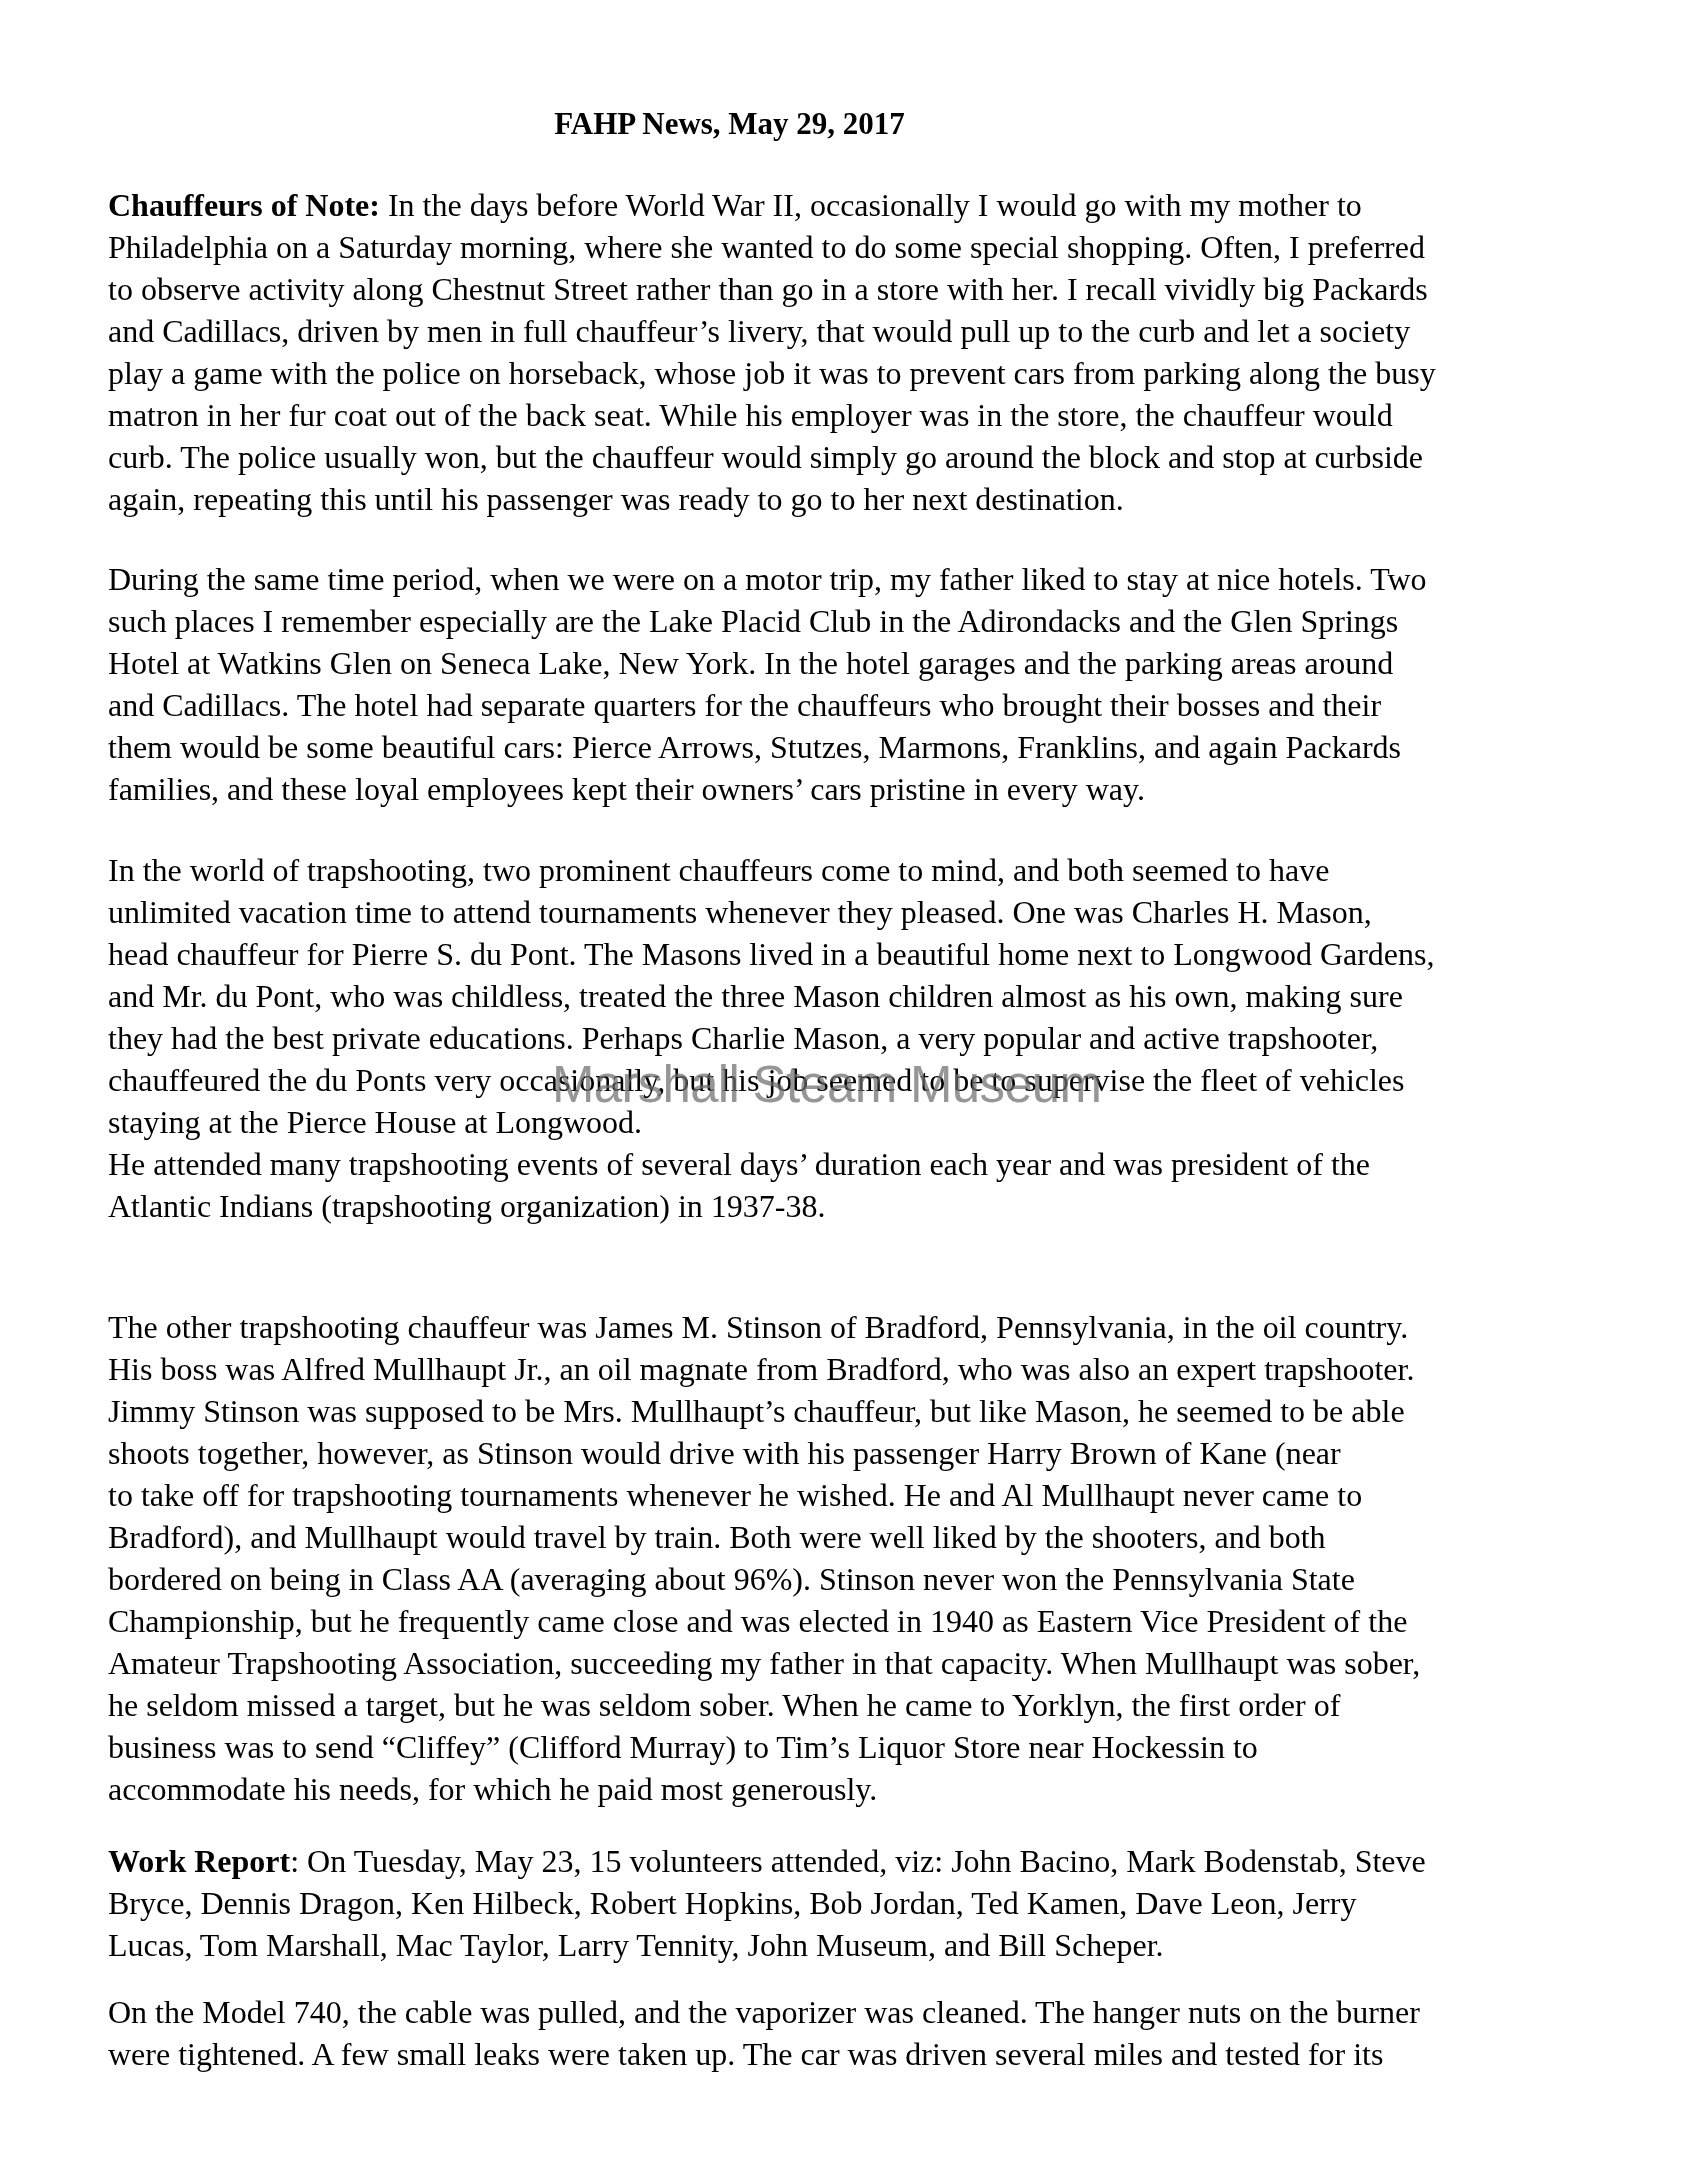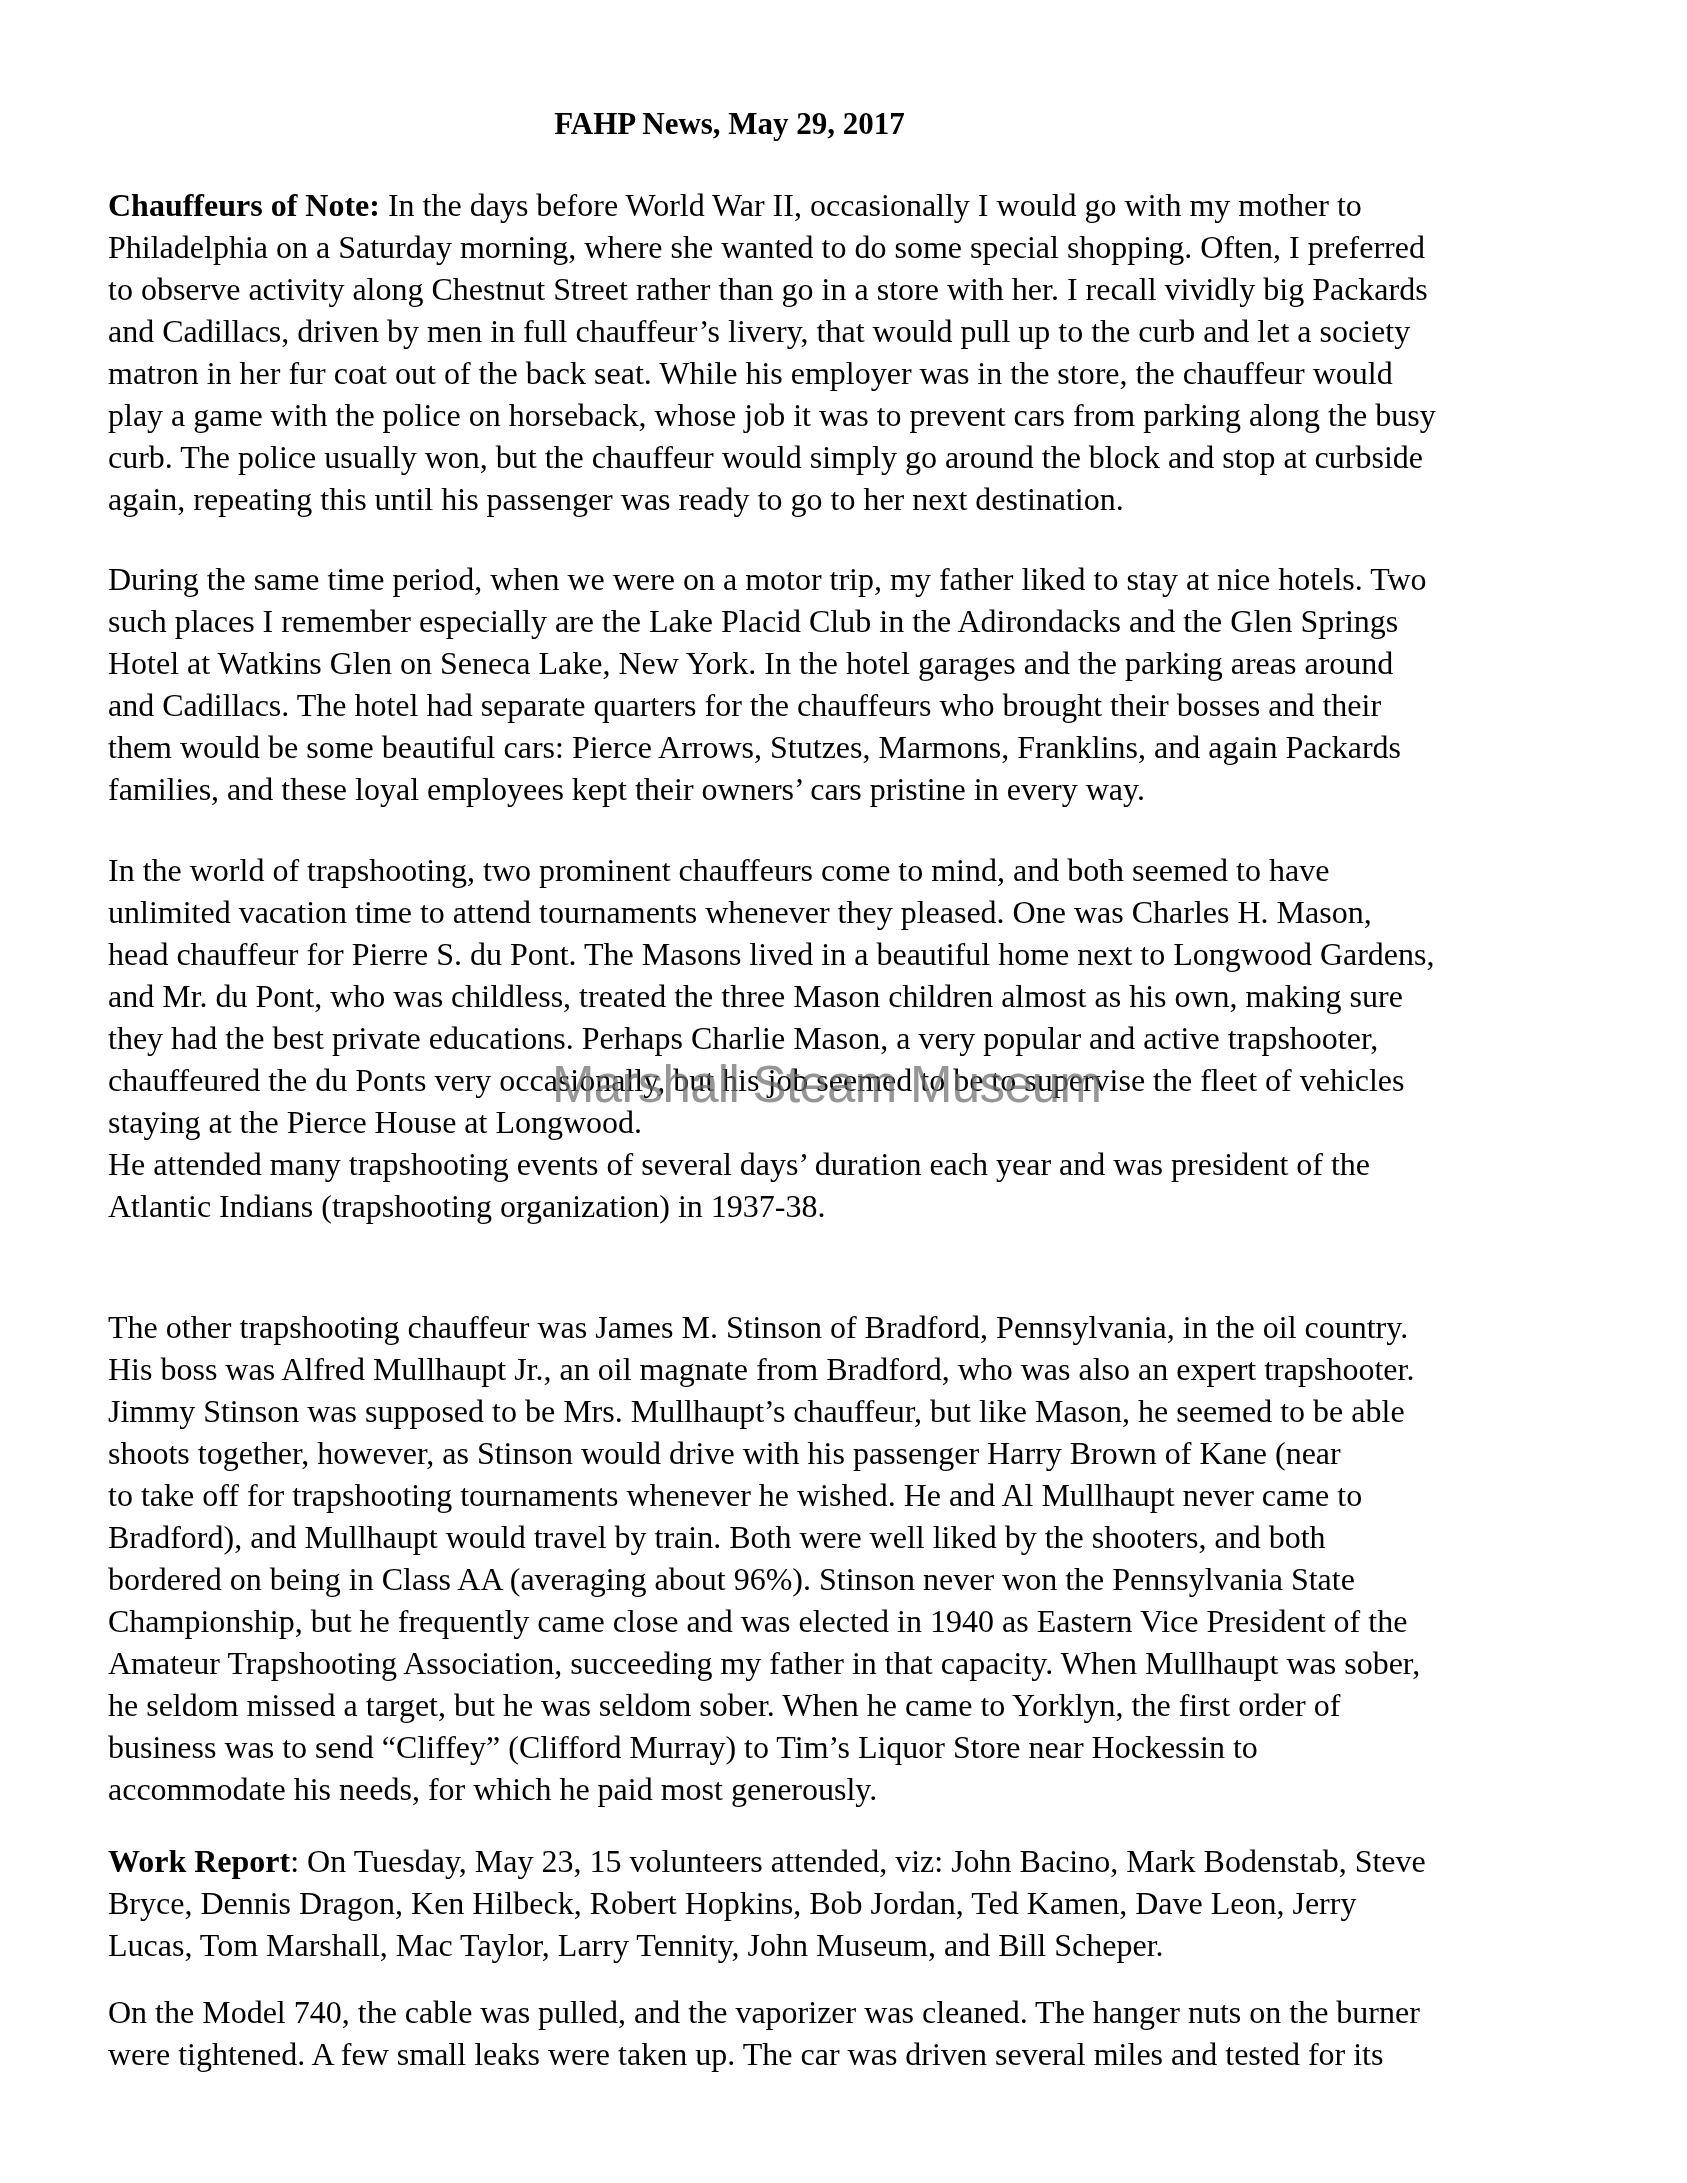--- a/index.html
+++ b/index.html
@@ -64,22 +64,22 @@
 <body>
 
 <div class="page">
   <h1 class="title">FAHP News, May 29, 2017</h1>
 
   <div class="body-text" style="top:184px">
     <span class="line"><span class="bold">Chauffeurs of Note:</span><span> In the days before World War II, occasionally I would go with my mother to</span></span>
     <span class="line">Philadelphia on a Saturday morning, where she wanted to do some special shopping. Often, I preferred</span>
     <span class="line">to observe activity along Chestnut Street rather than go in a store with her. I recall vividly big Packards</span>
     <span class="line">and Cadillacs, driven by men in full chauffeur’s livery, that would pull up to the curb and let a society</span>
+    <span class="line">play a game with the police on horseback, whose job it was to prevent cars from parking along the busy</span>
     <span class="line">matron in her fur coat out of the back seat. While his employer was in the store, the chauffeur would</span>
-    <span class="line">play a game with the police on horseback, whose job it was to prevent cars from parking along the busy</span>
     <span class="line">curb. The police usually won, but the chauffeur would simply go around the block and stop at curbside</span>
     <span class="line">again, repeating this until his passenger was ready to go to her next destination.</span>
   </div>
 
   <div class="body-text" style="top:558px">
     <span class="line">During the same time period, when we were on a motor trip, my father liked to stay at nice hotels. Two</span>
     <span class="line">such places I remember especially are the Lake Placid Club in the Adirondacks and the Glen Springs</span>
     <span class="line">Hotel at Watkins Glen on Seneca Lake, New York. In the hotel garages and the parking areas around</span>
     <span class="line">and Cadillacs. The hotel had separate quarters for the chauffeurs who brought their bosses and their</span>
     <span class="line">them would be some beautiful cars: Pierce Arrows, Stutzes, Marmons, Franklins, and again Packards</span>

